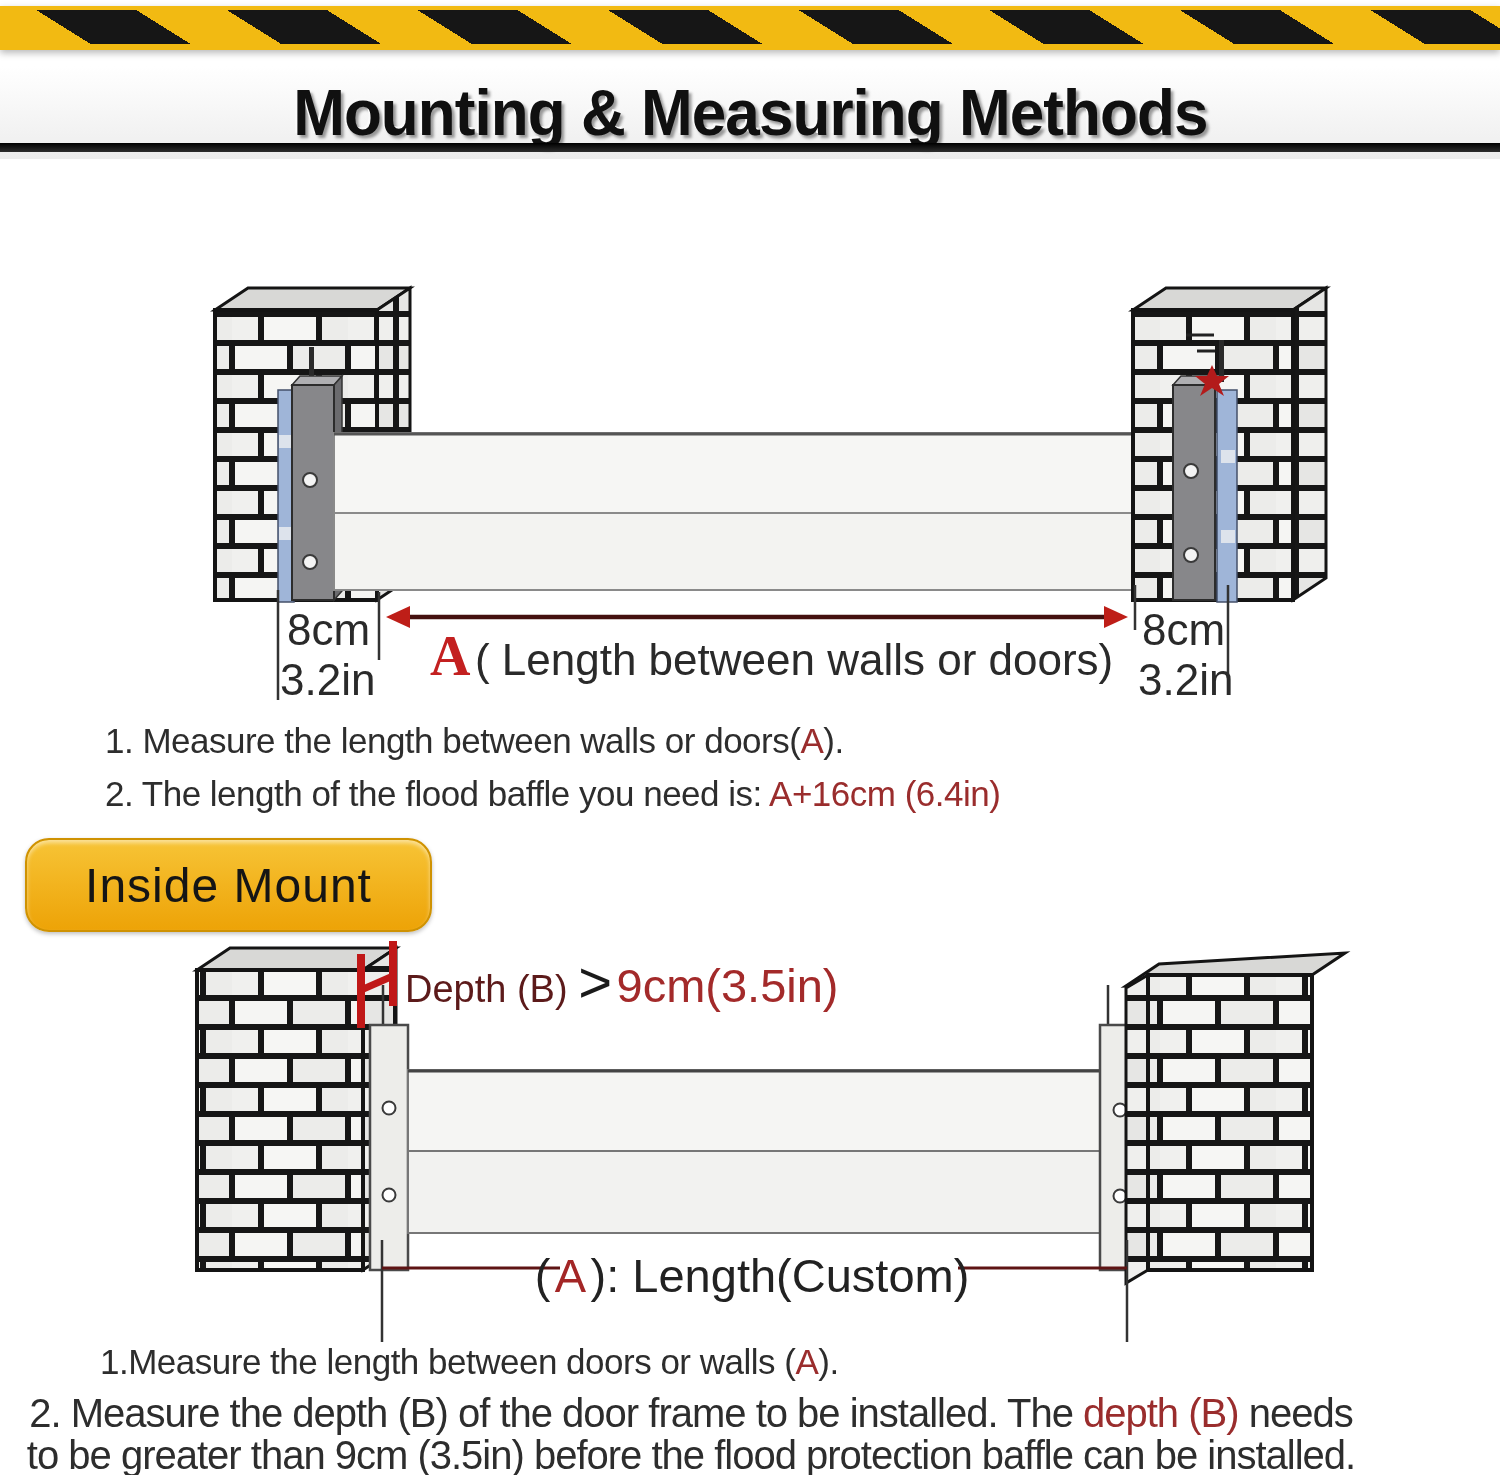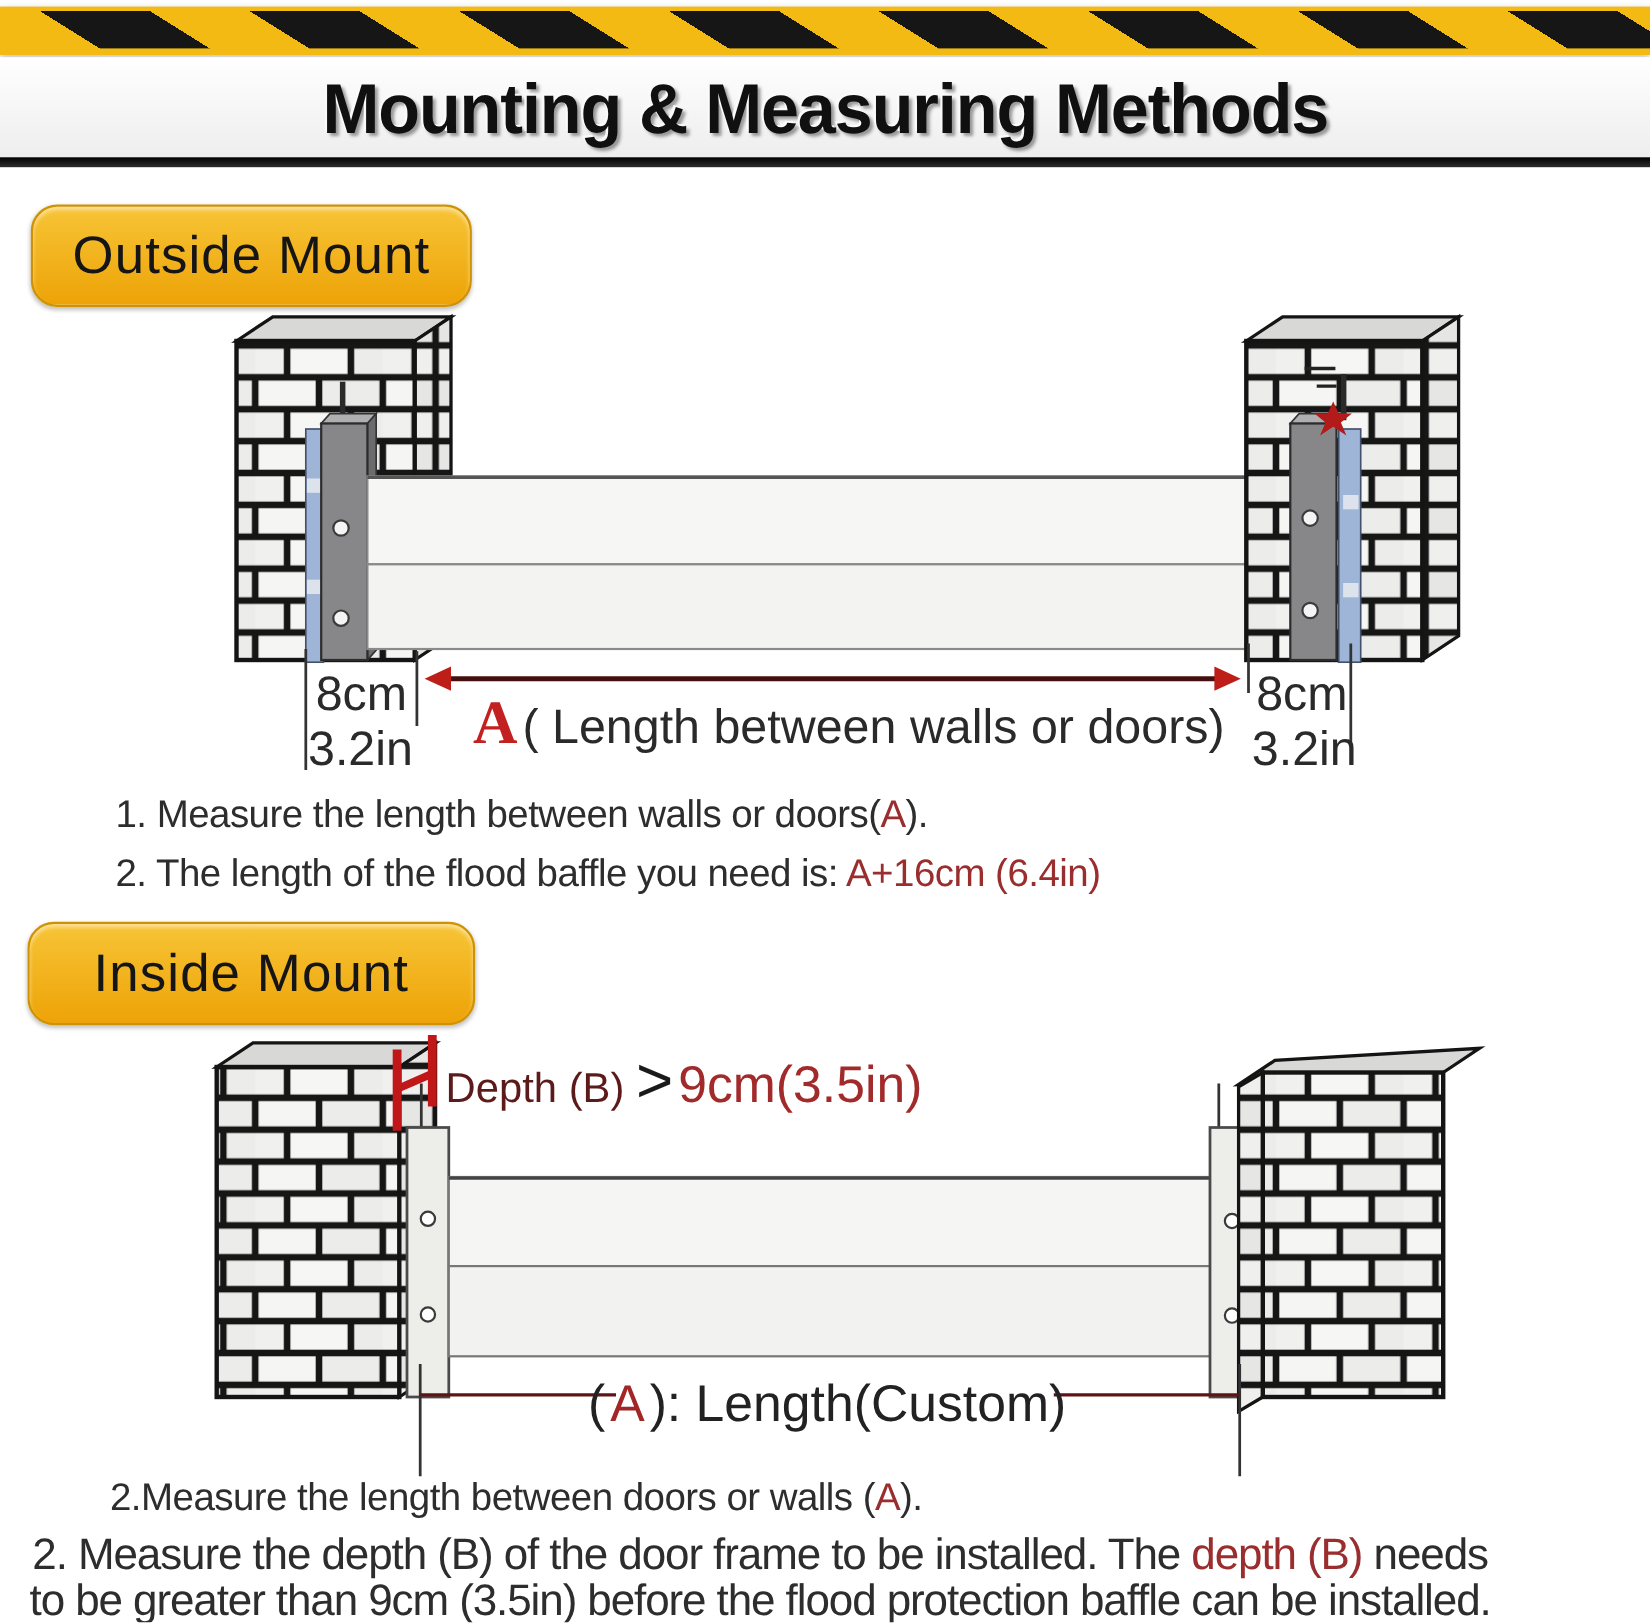--- a/index.html
+++ b/index.html
@@ -6,21 +6,21 @@
   #stage{position:relative;width:1500px;height:1475px;background:#ffffff;overflow:hidden;
          font-family:"Liberation Sans",sans-serif;color:#2b2b2b;}
 
   
   .tape{position:absolute;left:0;top:6px;width:1500px;height:44px;background:#F2BA12;
         box-shadow:0 3px 7px rgba(0,0,0,.28);}
   .tape-stripes{position:absolute;left:0;right:0;top:4px;bottom:6px;
         background:repeating-linear-gradient(32deg,transparent 0 48px,#161616 48px 101px);}
 
   
-  .title-band{position:absolute;left:0;top:52px;width:1500px;height:93px;
+  .title-band{position:absolute;left:0;top:66px;width:1500px;height:93px;
         background:linear-gradient(#ffffff,#ededed);display:flex;align-items:center;justify-content:center;}
   .title-band h1{margin:0;font-size:64px;font-weight:700;letter-spacing:-1px;color:#101010;
         text-shadow:-2px -2px 0 #fafafa,3px 3px 3px rgba(0,0,0,.38);transform:scaleX(.97);}
   .black-bar{position:absolute;left:0;top:143px;width:1500px;height:9px;
         background:linear-gradient(#000,#2e2e2e);}
 
   
   .badge{position:absolute;display:flex;align-items:center;justify-content:center;
         background:linear-gradient(#f7c436,#eda307);border:2px solid #cf9202;border-radius:24px;
         box-shadow:inset 0 3px 4px rgba(255,255,255,.5),0 2px 4px rgba(0,0,0,.25);
@@ -48,23 +48,20 @@
 
   <div class="tape">
     <div class="tape-stripes"></div>
   </div>
 
   <div class="title-band">
     <h1>Mounting &amp; Measuring Methods</h1>
   </div>
   <div class="black-bar"></div>
 
-  <div class="badge badge-out">
-    <span>Outside Mount</span>
-  </div>
 
   <svg id="dia-out" class="dia" width="1500" height="430" viewBox="0 0 1500 430">
     <defs>
       <pattern id="brick1" width="116" height="58" patternUnits="userSpaceOnUse">
         <rect width="116" height="58" fill="#161616"></rect>
         <rect x="3" y="3" width="52" height="23" fill="#F5F5F3"></rect>
         <rect x="61" y="3" width="52" height="23" fill="#ECECEA"></rect>
         <rect x="-26" y="32" width="52" height="23" fill="#F0F0EE"></rect>
         <rect x="32" y="32" width="52" height="23" fill="#F6F6F4"></rect>
         <rect x="90" y="32" width="52" height="23" fill="#ECECEA"></rect>
@@ -219,20 +216,20 @@
     <line x1="382" y1="328" x2="560" y2="328" stroke="#5E1414" stroke-width="3"></line>
     <line x1="958" y1="328" x2="1127" y2="328" stroke="#5E1414" stroke-width="3"></line>
     <text x="752" y="352" text-anchor="middle">
       <tspan font-size="47" fill="#222">(</tspan>
       <tspan font-size="47" fill="#A32626">A</tspan>
       <tspan font-size="47" fill="#222">): Length(Custom)</tspan>
     </text>
   </svg>
 
   <div class="steps steps-in1">
-    <div><span>2.Measure the length between doors or walls (</span><span class="mar">A</span><span>).</span></div>
+    <div><span>1.Measure the length between doors or walls (</span><span class="mar">A</span><span>).</span></div>
   </div>
   <div class="steps steps-in2">
     <div><span>2. Measure the depth (B) of the door frame to be installed. The </span><span class="mar">depth (B)</span><span> needs</span></div>
     <div><span>to be greater than 9cm (3.5in) before the flood protection baffle can be installed.</span></div>
   </div>
 
 </div>
 
 </body></html>

